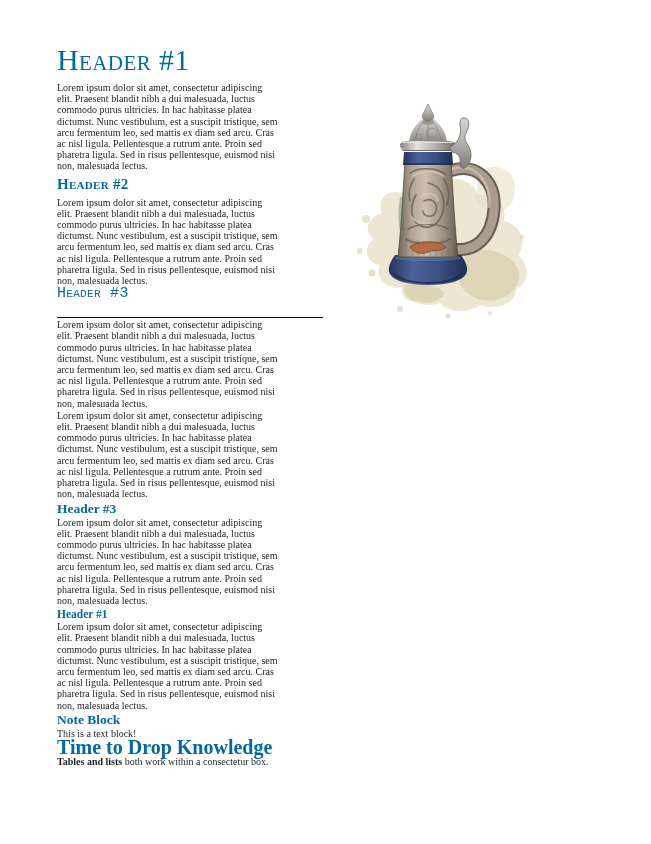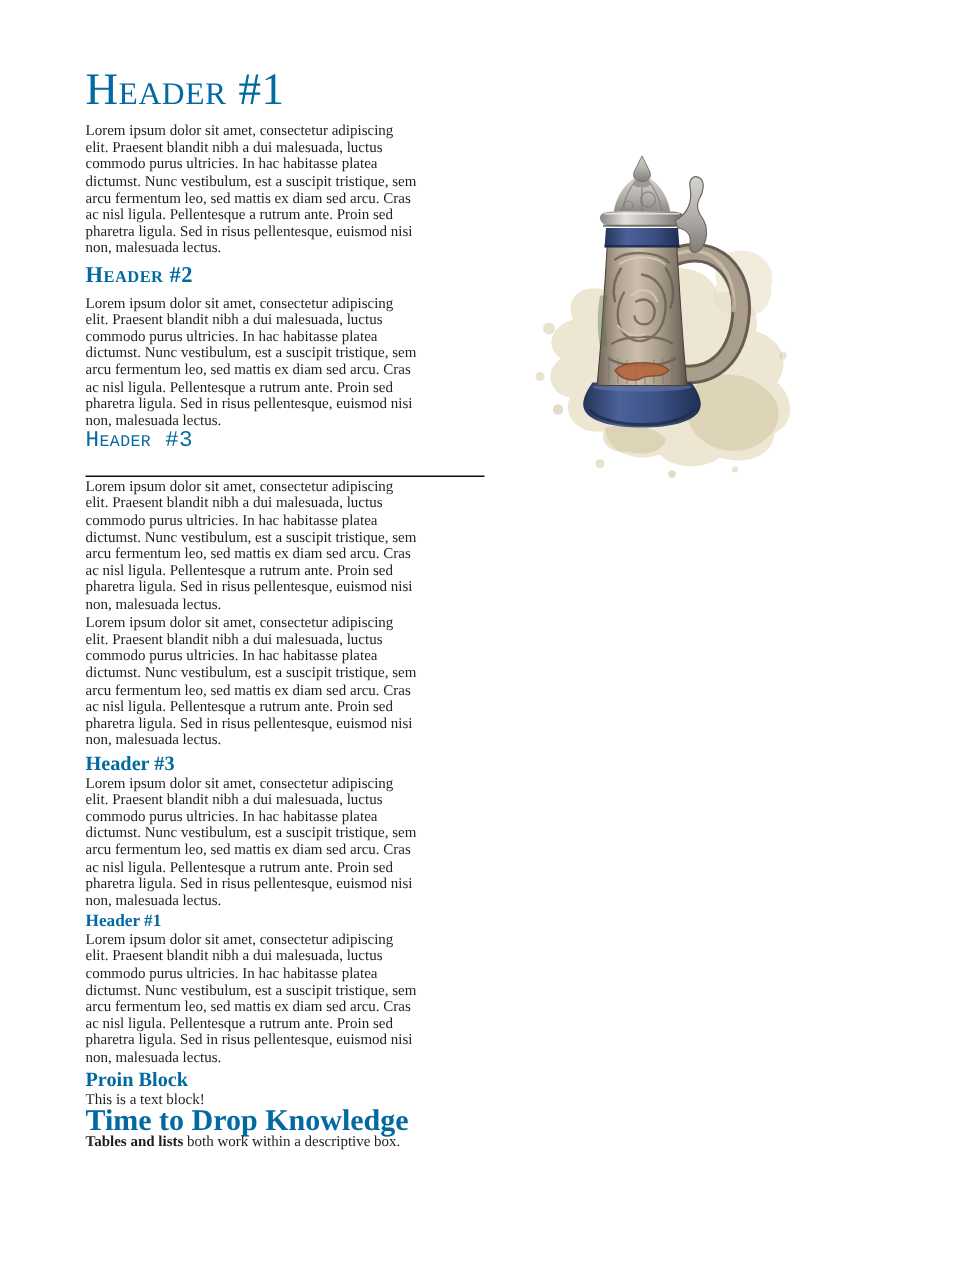--- a/index.html
+++ b/index.html
@@ -138,25 +138,25 @@
     <h6 class="h6">Header #1</h6>
     <p class="body">Lorem ipsum dolor sit amet, consectetur adipiscing
 elit. Praesent blandit nibh a dui malesuada, luctus
 commodo purus ultricies. In hac habitasse platea
 dictumst. Nunc vestibulum, est a suscipit tristique, sem
 arcu fermentum leo, sed mattis ex diam sed arcu. Cras
 ac nisl ligula. Pellentesque a rutrum ante. Proin sed
 pharetra ligula. Sed in risus pellentesque, euismod nisi
 non, malesuada lectus.</p>
 
-    <h5 class="note-h">Proin Block</h5>
+    <h5 class="note-h">Note Block</h5>
     <p class="note-text">This is a text block!</p>
 
     <h4 class="knowledge-h">Time to Drop Knowledge</h4>
-    <p class="tables-line"><span class="lead">Tables and lists</span><span> both work within a descriptive box.</span></p>
+    <p class="tables-line"><span class="lead">Tables and lists</span><span> both work within a consectetur box.</span></p>
 
   </div>
 
   <div class="figure">
     <svg width="190" height="225" viewBox="0 0 190 225" xmlns="http://www.w3.org/2000/svg" aria-hidden="true">
       <defs>
         <linearGradient id="gPewterV" x1="0" y1="0" x2="0" y2="1">
           <stop offset="0" stop-color="#d6d4d0"></stop>
           <stop offset="0.5" stop-color="#b3b0ab"></stop>
           <stop offset="1" stop-color="#807d78"></stop>

